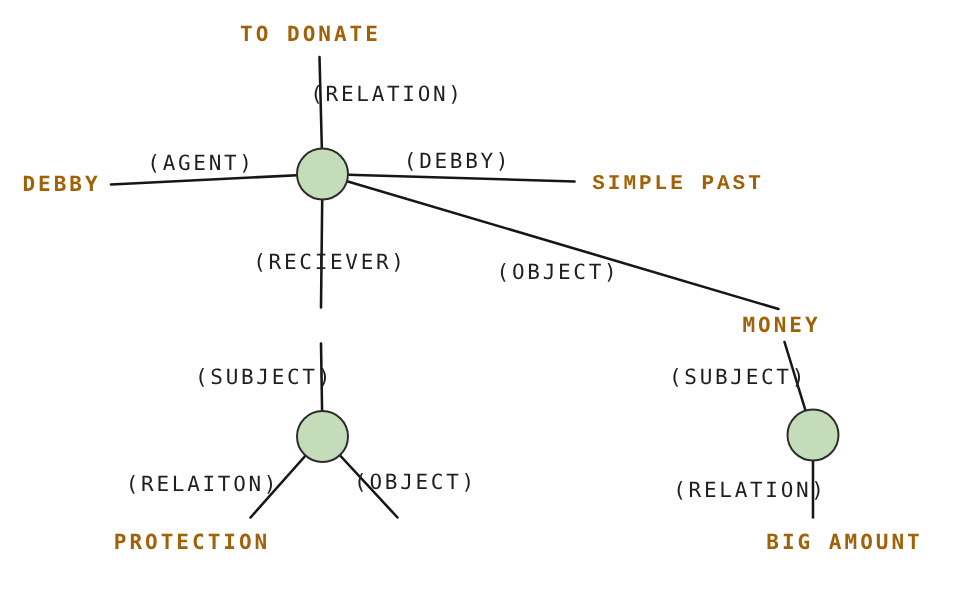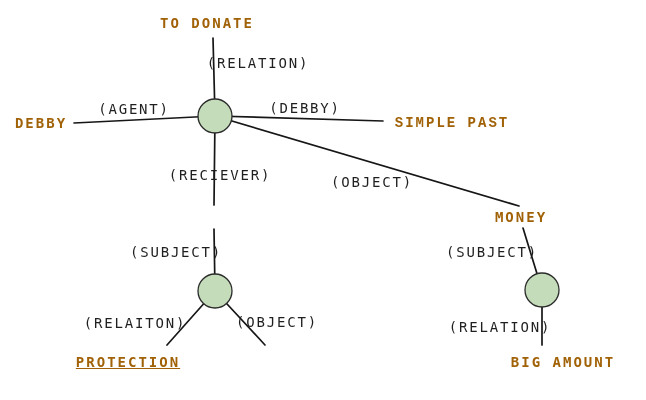--- a/index.html
+++ b/index.html
@@ -61,16 +61,16 @@
       <div class="edge-label" style="left: 372px; top: 182px;">(OBJECT)</div>
       <div class="edge-label" style="left: 176px; top: 252px;">(SUBJECT)</div>
       <div class="edge-label" style="left: 135px; top: 323px;">(RELAITON)</div>
       <div class="edge-label" style="left: 277px; top: 322px;">(OBJECT)</div>
       <div class="edge-label" style="left: 492px; top: 252px;">(SUBJECT)</div>
       <div class="edge-label" style="left: 500px; top: 327px;">(RELATION)</div>
       <div class="node-label" style="left: 207px; top: 23px;">TO DONATE</div>
       <div class="node-label" style="left: 41px; top: 123px;">DEBBY</div>
       <div class="node-label" style="left: 452px; top: 123px; font-family: Liberation Mono, monospace;">SIMPLE PAST</div>
       <div class="node-label" style="left: 521px; top: 217px;">MONEY</div>
-      <div class="node-label" style="left: 128px; top: 362px; text-decoration: underline;">PROTECTION</div>
+      <div class="node-label" style="left: 128px; top: 362px;">PROTECTION</div>
       <div class="node-label" style="left: 544px; top: 362px; padding-left: 38px;">BIG AMOUNT</div>
     </div>
 </div>
 
 </body></html>

